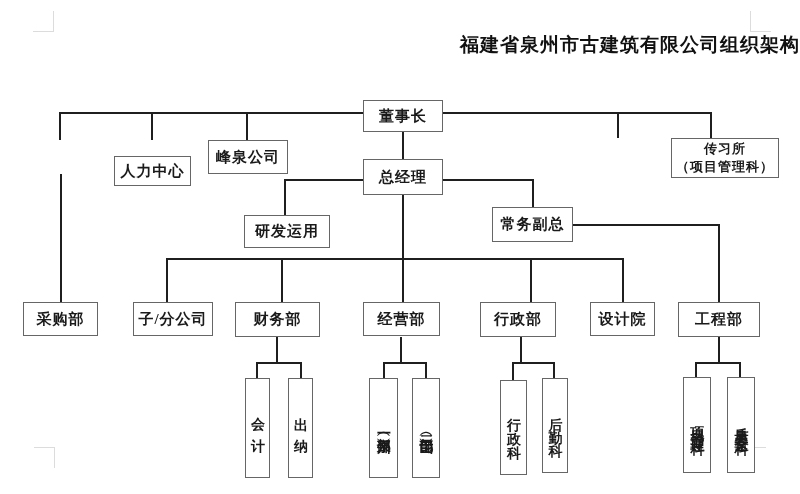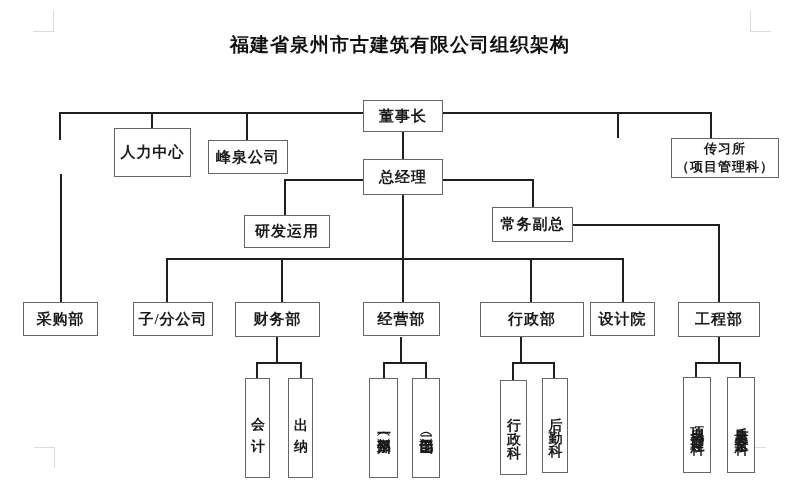--- a/index.html
+++ b/index.html
@@ -1,21 +1,21 @@
 <!DOCTYPE html>
 <html><head>
 <meta charset="utf-8">
 <style>
   html,body{margin:0;padding:0;background:#fff;}
   .stage{
     position:relative;width:800px;height:494px;background:#ffffff;overflow:hidden;
     font-family:"Liberation Serif","DejaVu Serif",serif;color:#1a1a1a;
   }
   .title{
-    position:absolute;left:0;right:0;top:32px;text-align:center;
+    position:absolute;left:0;right:0;top:32px;text-align:right;
     font-size:19px;font-weight:bold;letter-spacing:1px;color:#111;
   }
   .node{
     position:absolute;box-sizing:border-box;border:1.5px solid #666;background:#fff;
     display:flex;align-items:center;justify-content:center;text-align:center;
     font-weight:bold;font-size:15px;line-height:1.4;z-index:2;
   }
   .node span{white-space:pre-line;letter-spacing:1px;}
   .small{font-size:13px;}
   .vnode span{
@@ -92,21 +92,21 @@
 
   <div class="vline" style="left:718px;top:337px;height:27px;"></div>
   <div class="hline" style="left:695px;top:362px;width:46px;"></div>
   <div class="vline" style="left:695px;top:362px;height:15px;"></div>
   <div class="vline" style="left:739px;top:362px;height:15px;"></div>
 
   <div class="node" style="left:363px;top:100px;width:80px;height:32px;">
       <span>董事长</span>
     </div>
 
-  <div class="node" style="left:114px;top:128px;width:77px;height:49px;">
+  <div class="node" style="left:114px;top:156px;width:77px;height:30px;">
       <span>人力中心</span>
     </div>
   <div class="node" style="left:208px;top:140px;width:80px;height:34px;">
       <span>峰泉公司</span>
     </div>
   <div class="node small" style="left:671px;top:138px;width:108px;height:40px;">
       <span>传习所
 （项目管理科）</span>
     </div>
 
@@ -125,21 +125,21 @@
     </div>
   <div class="node" style="left:133px;top:302px;width:80px;height:34px;">
       <span>子/分公司</span>
     </div>
   <div class="node" style="left:235px;top:302px;width:85px;height:35px;">
       <span>财务部</span>
     </div>
   <div class="node" style="left:363px;top:302px;width:77px;height:34px;">
       <span>经营部</span>
     </div>
-  <div class="node" style="left:480px;top:302px;width:104px;height:35px;">
+  <div class="node" style="left:480px;top:302px;width:76px;height:35px;">
       <span>行政部</span>
     </div>
   <div class="node" style="left:590px;top:302px;width:65px;height:34px;">
       <span>设计院</span>
     </div>
   <div class="node" style="left:678px;top:302px;width:82px;height:35px;">
       <span>工程部</span>
     </div>
 
   <div class="node vnode ls-xl" style="left:245px;top:378px;width:25px;height:100px;">

